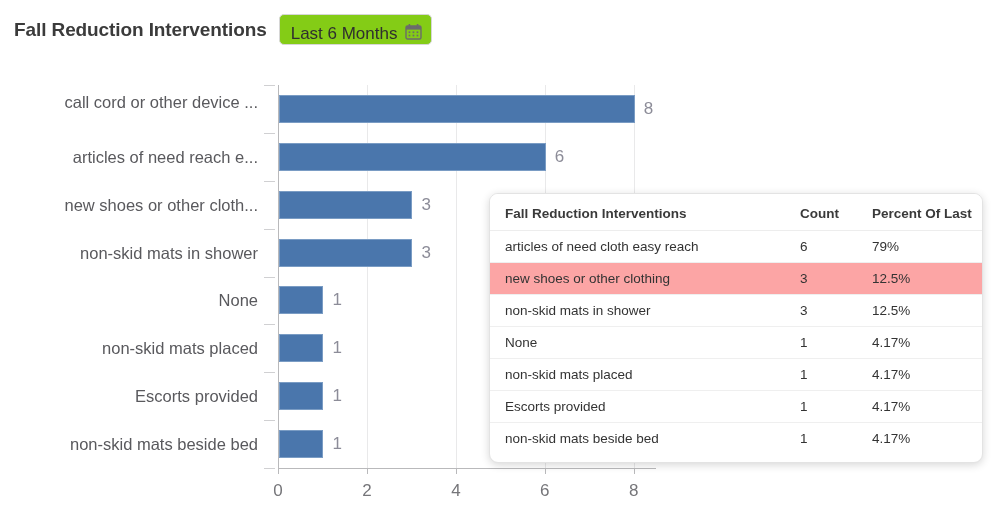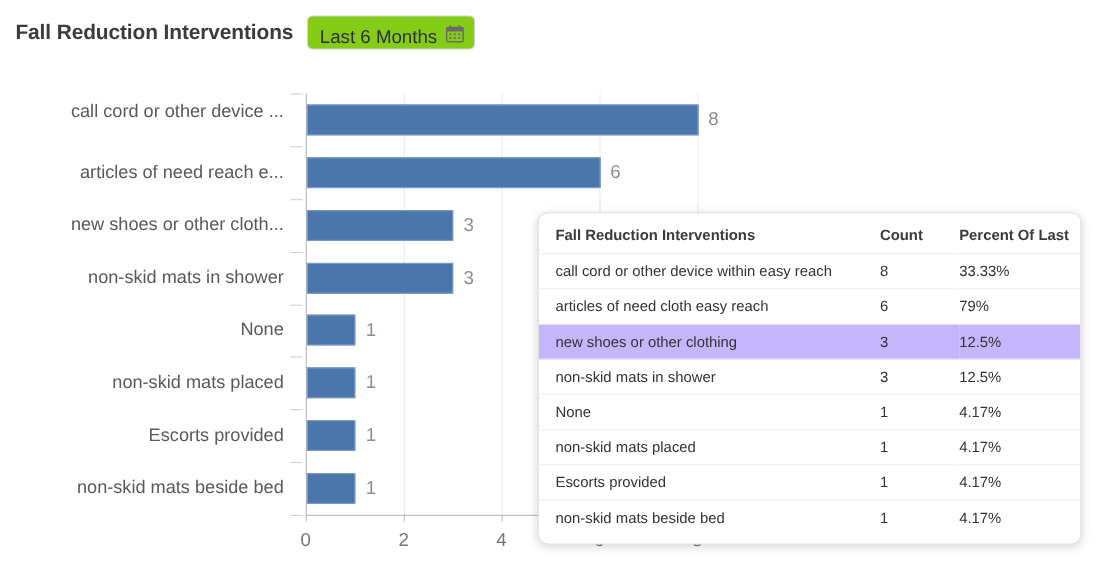--- a/index.html
+++ b/index.html
@@ -95,21 +95,21 @@
     text-align: left; padding: 12px 0 9px 0;
     border-bottom: 1px solid #ededed;
     background: #ffffff;
   }
   .tt-table td {
     font-size: 13.5px; color: #333333;
     padding: 8px 0 8px 0;
     border-bottom: 1px solid #efefef;
   }
   .tt-table tr:last-child td { border-bottom: none; }
-  .tt-table tr.hl td { background: #c4b5fd; }
+  .tt-table tr.hl td { background: #fca5a5; }
   .c-label { padding-left: 15px !important; width: 310px; }
   .c-count { width: 72px; }
   .c-pct   { width: 110px; }
 </style>
 </head>
 <body>
 
 <div id="root">
 
   <div class="header">
@@ -199,25 +199,20 @@
     <table class="tt-table">
       <thead>
         <tr>
           <th class="c-label">Fall Reduction Interventions</th>
           <th class="c-count">Count</th>
           <th class="c-pct">Percent Of Last</th>
         </tr>
       </thead>
       <tbody id="tt-body">
           <tr>
-            <td class="c-label">call cord or other device within easy reach</td>
-            <td class="c-count">8</td>
-            <td class="c-pct">33.33%</td>
-          </tr>
-          <tr>
             <td class="c-label">articles of need cloth easy reach</td>
             <td class="c-count">6</td>
             <td class="c-pct">79%</td>
           </tr>
           <tr class="hl">
             <td class="c-label">new shoes or other clothing</td>
             <td class="c-count">3</td>
             <td class="c-pct">12.5%</td>
           </tr>
           <tr>

